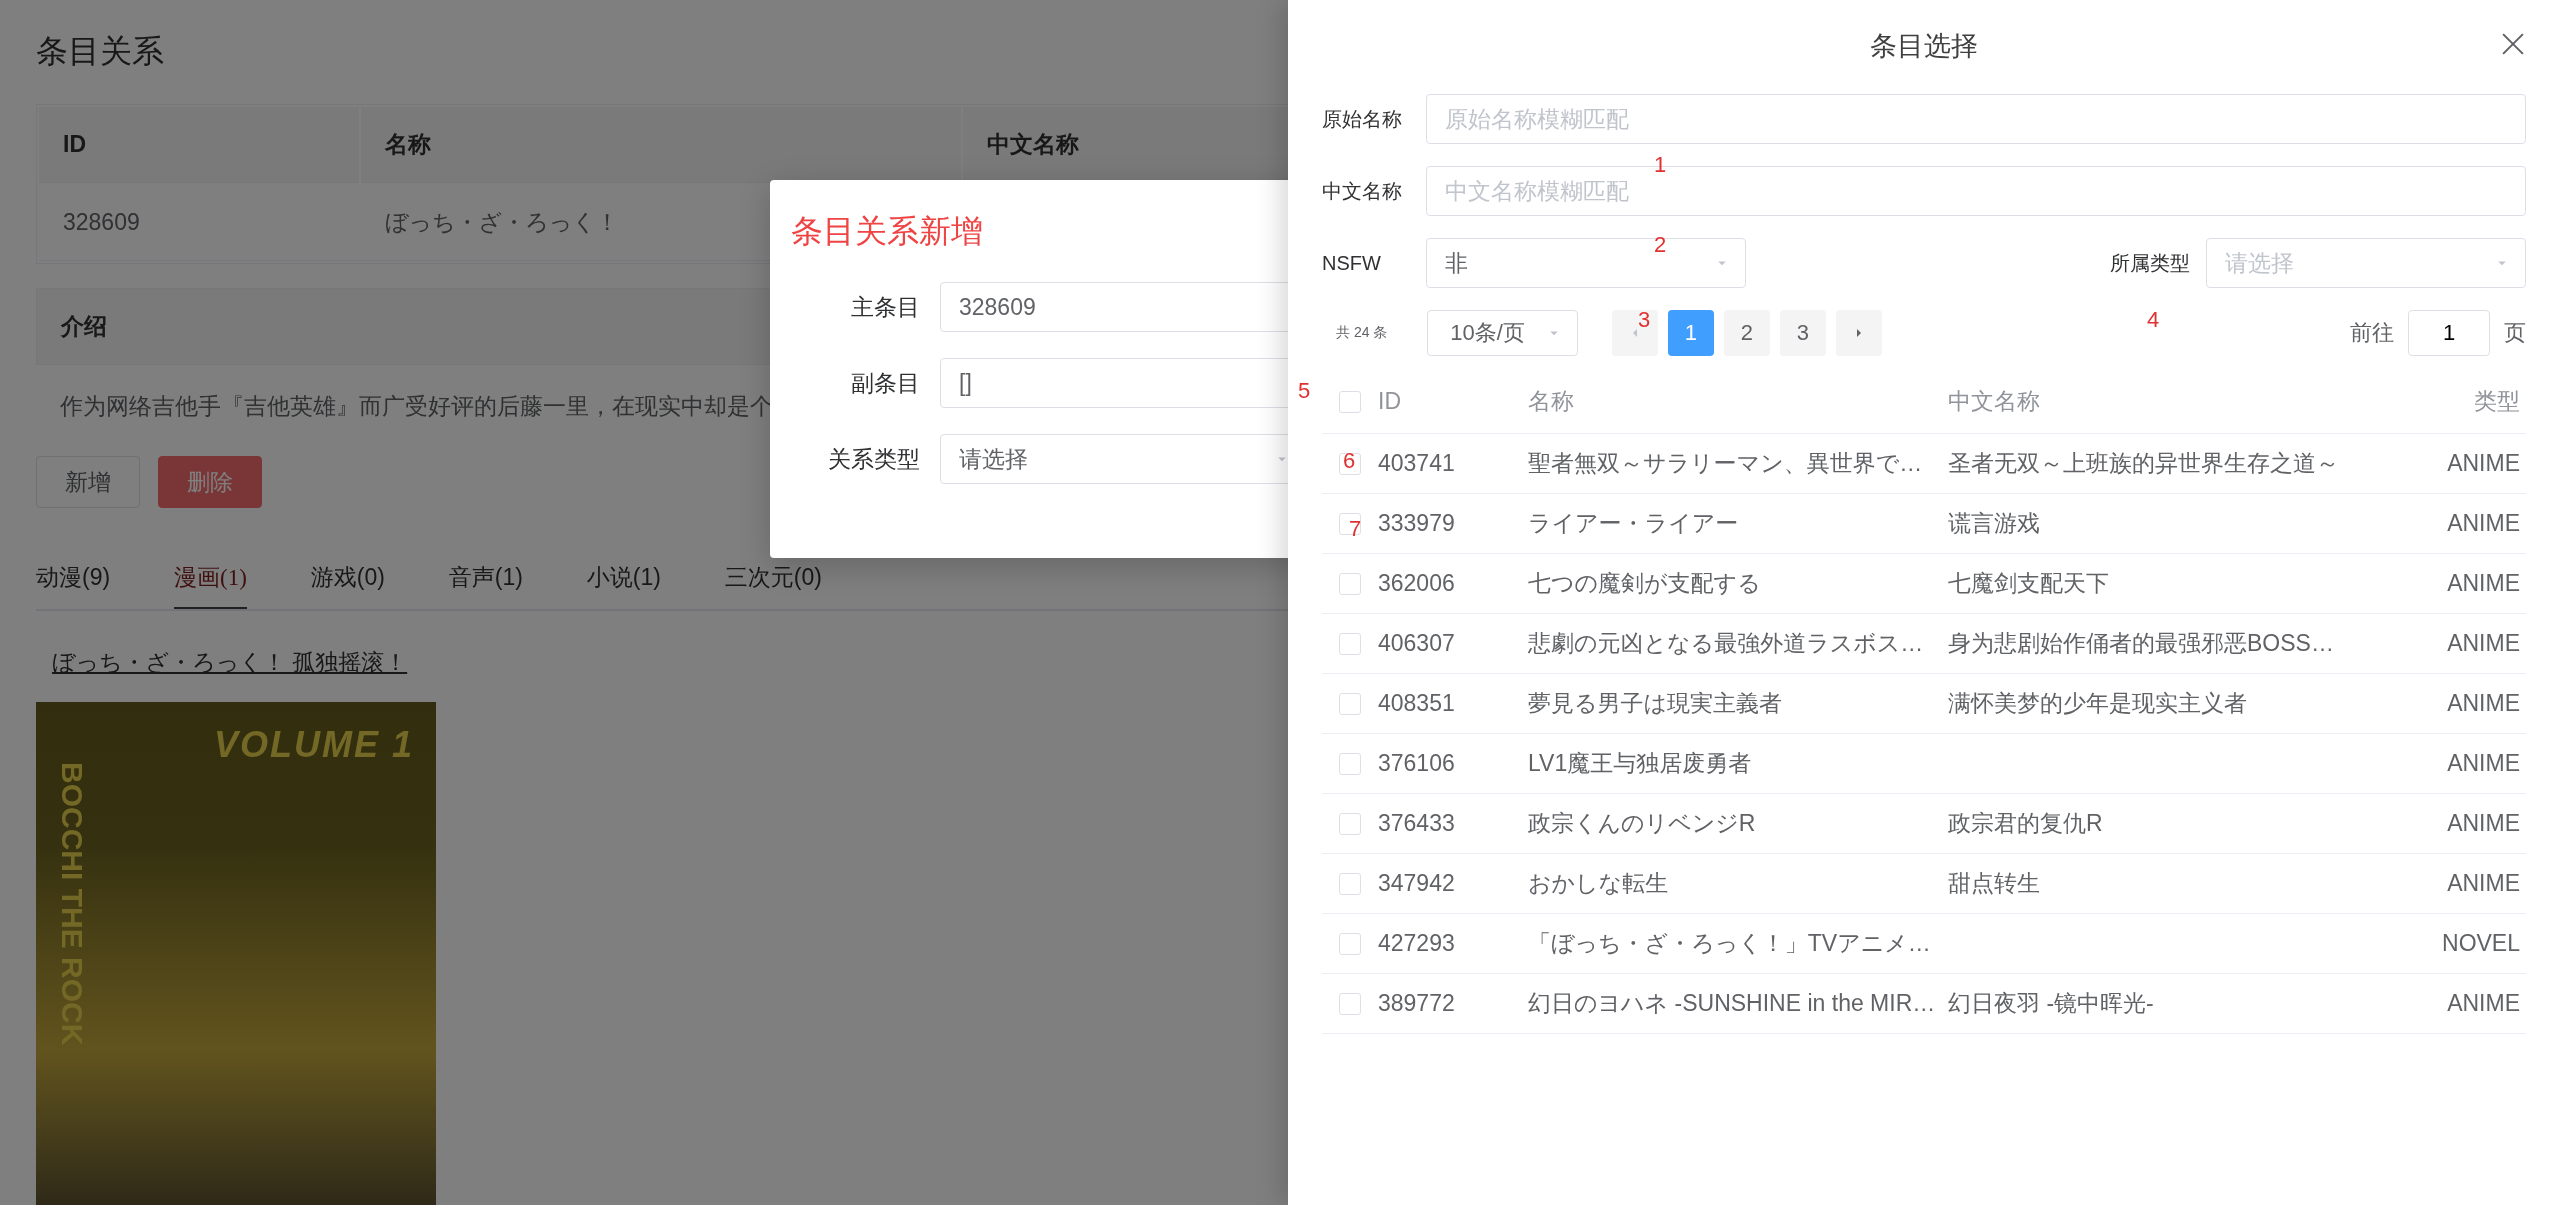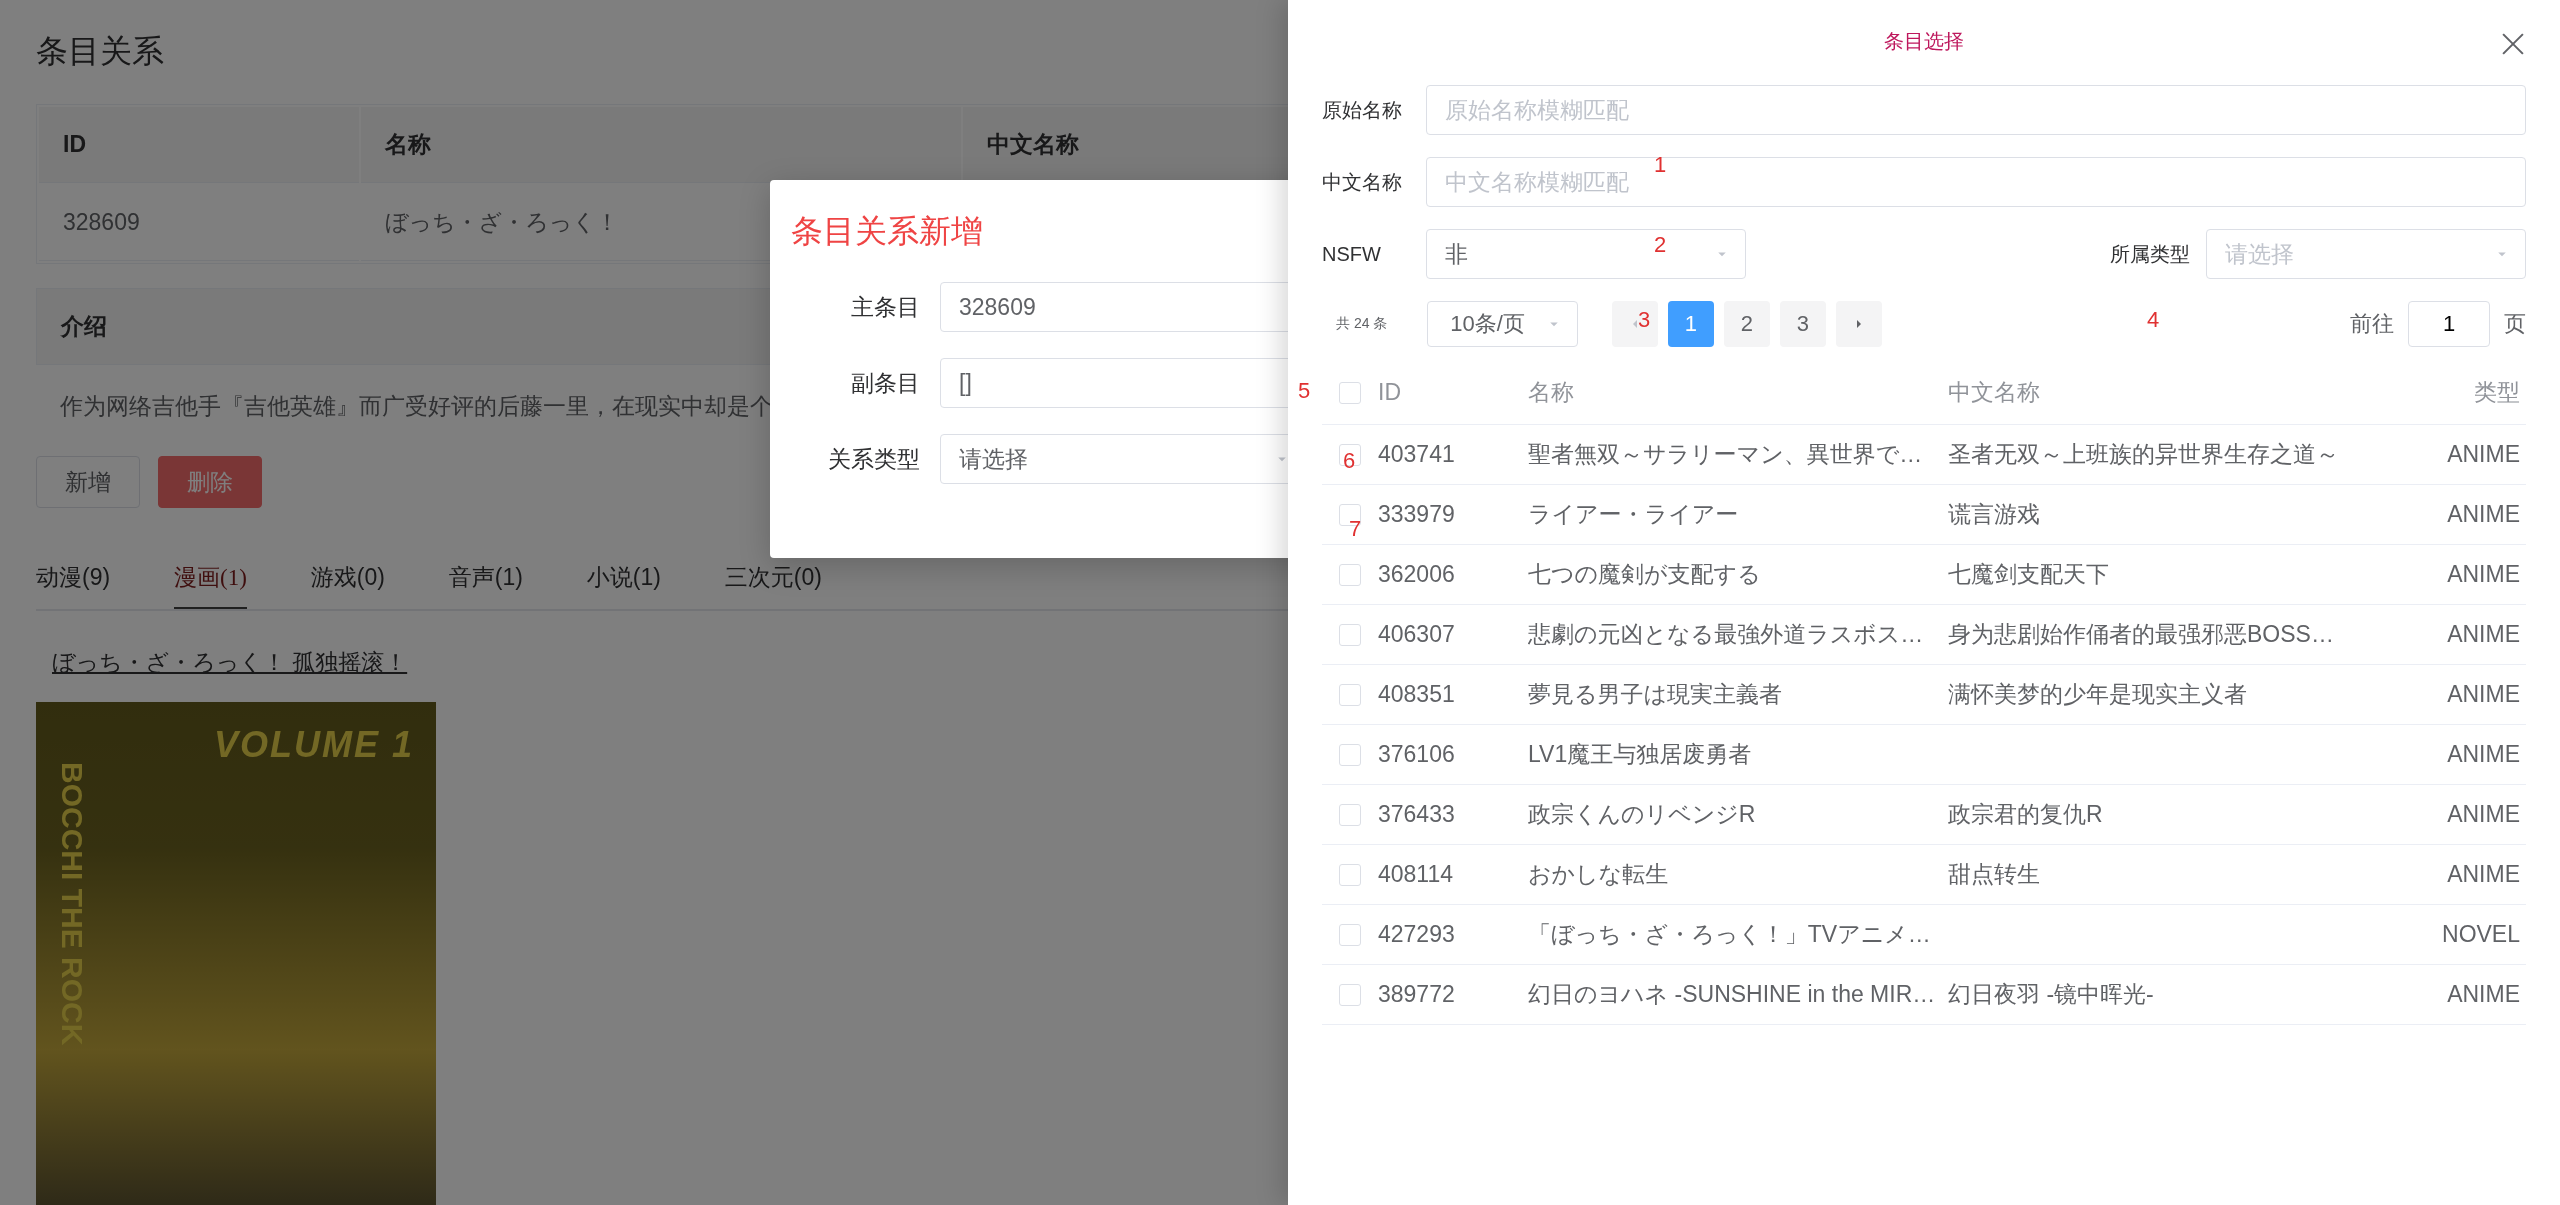--- a/index.html
+++ b/index.html
@@ -191,22 +191,22 @@
   width: 1272px;
   background: #fff;
   box-shadow: -8px 0 24px rgba(0,0,0,.15);
   display: flex;
   flex-direction: column;
 }
 .drawer-header {
   position: relative;
   text-align: center;
   padding: 28px 8px 30px;
-  font-size: 20px;
-  color: #be185d;
+  font-size: 27px;
+  color: #404040;
 }
 .drawer-close {
   position: absolute;
   right: 30px;
   top: 28px;
   width: 32px;
   height: 32px;
   cursor: pointer;
 }
 .drawer-close::before, .drawer-close::after {
@@ -564,21 +564,21 @@
             </div>
             <div class="cell-id">376433</div>
             <div class="cell-name ellipsis">政宗くんのリベンジR</div>
             <div class="cell-cn ellipsis">政宗君的复仇R</div>
             <div class="cell-type">ANIME</div>
           </div>
           <div class="tbl-row">
             <div class="cell-cb">
               <span class="cb"></span>
             </div>
-            <div class="cell-id">408114</div>
+            <div class="cell-id">347942</div>
             <div class="cell-name ellipsis">おかしな転生</div>
             <div class="cell-cn ellipsis">甜点转生</div>
             <div class="cell-type">ANIME</div>
           </div>
           <div class="tbl-row">
             <div class="cell-cb">
               <span class="cb"></span>
             </div>
             <div class="cell-id">427293</div>
             <div class="cell-name ellipsis">「ぼっち・ざ・ろっく！」TVアニメ公…</div>

